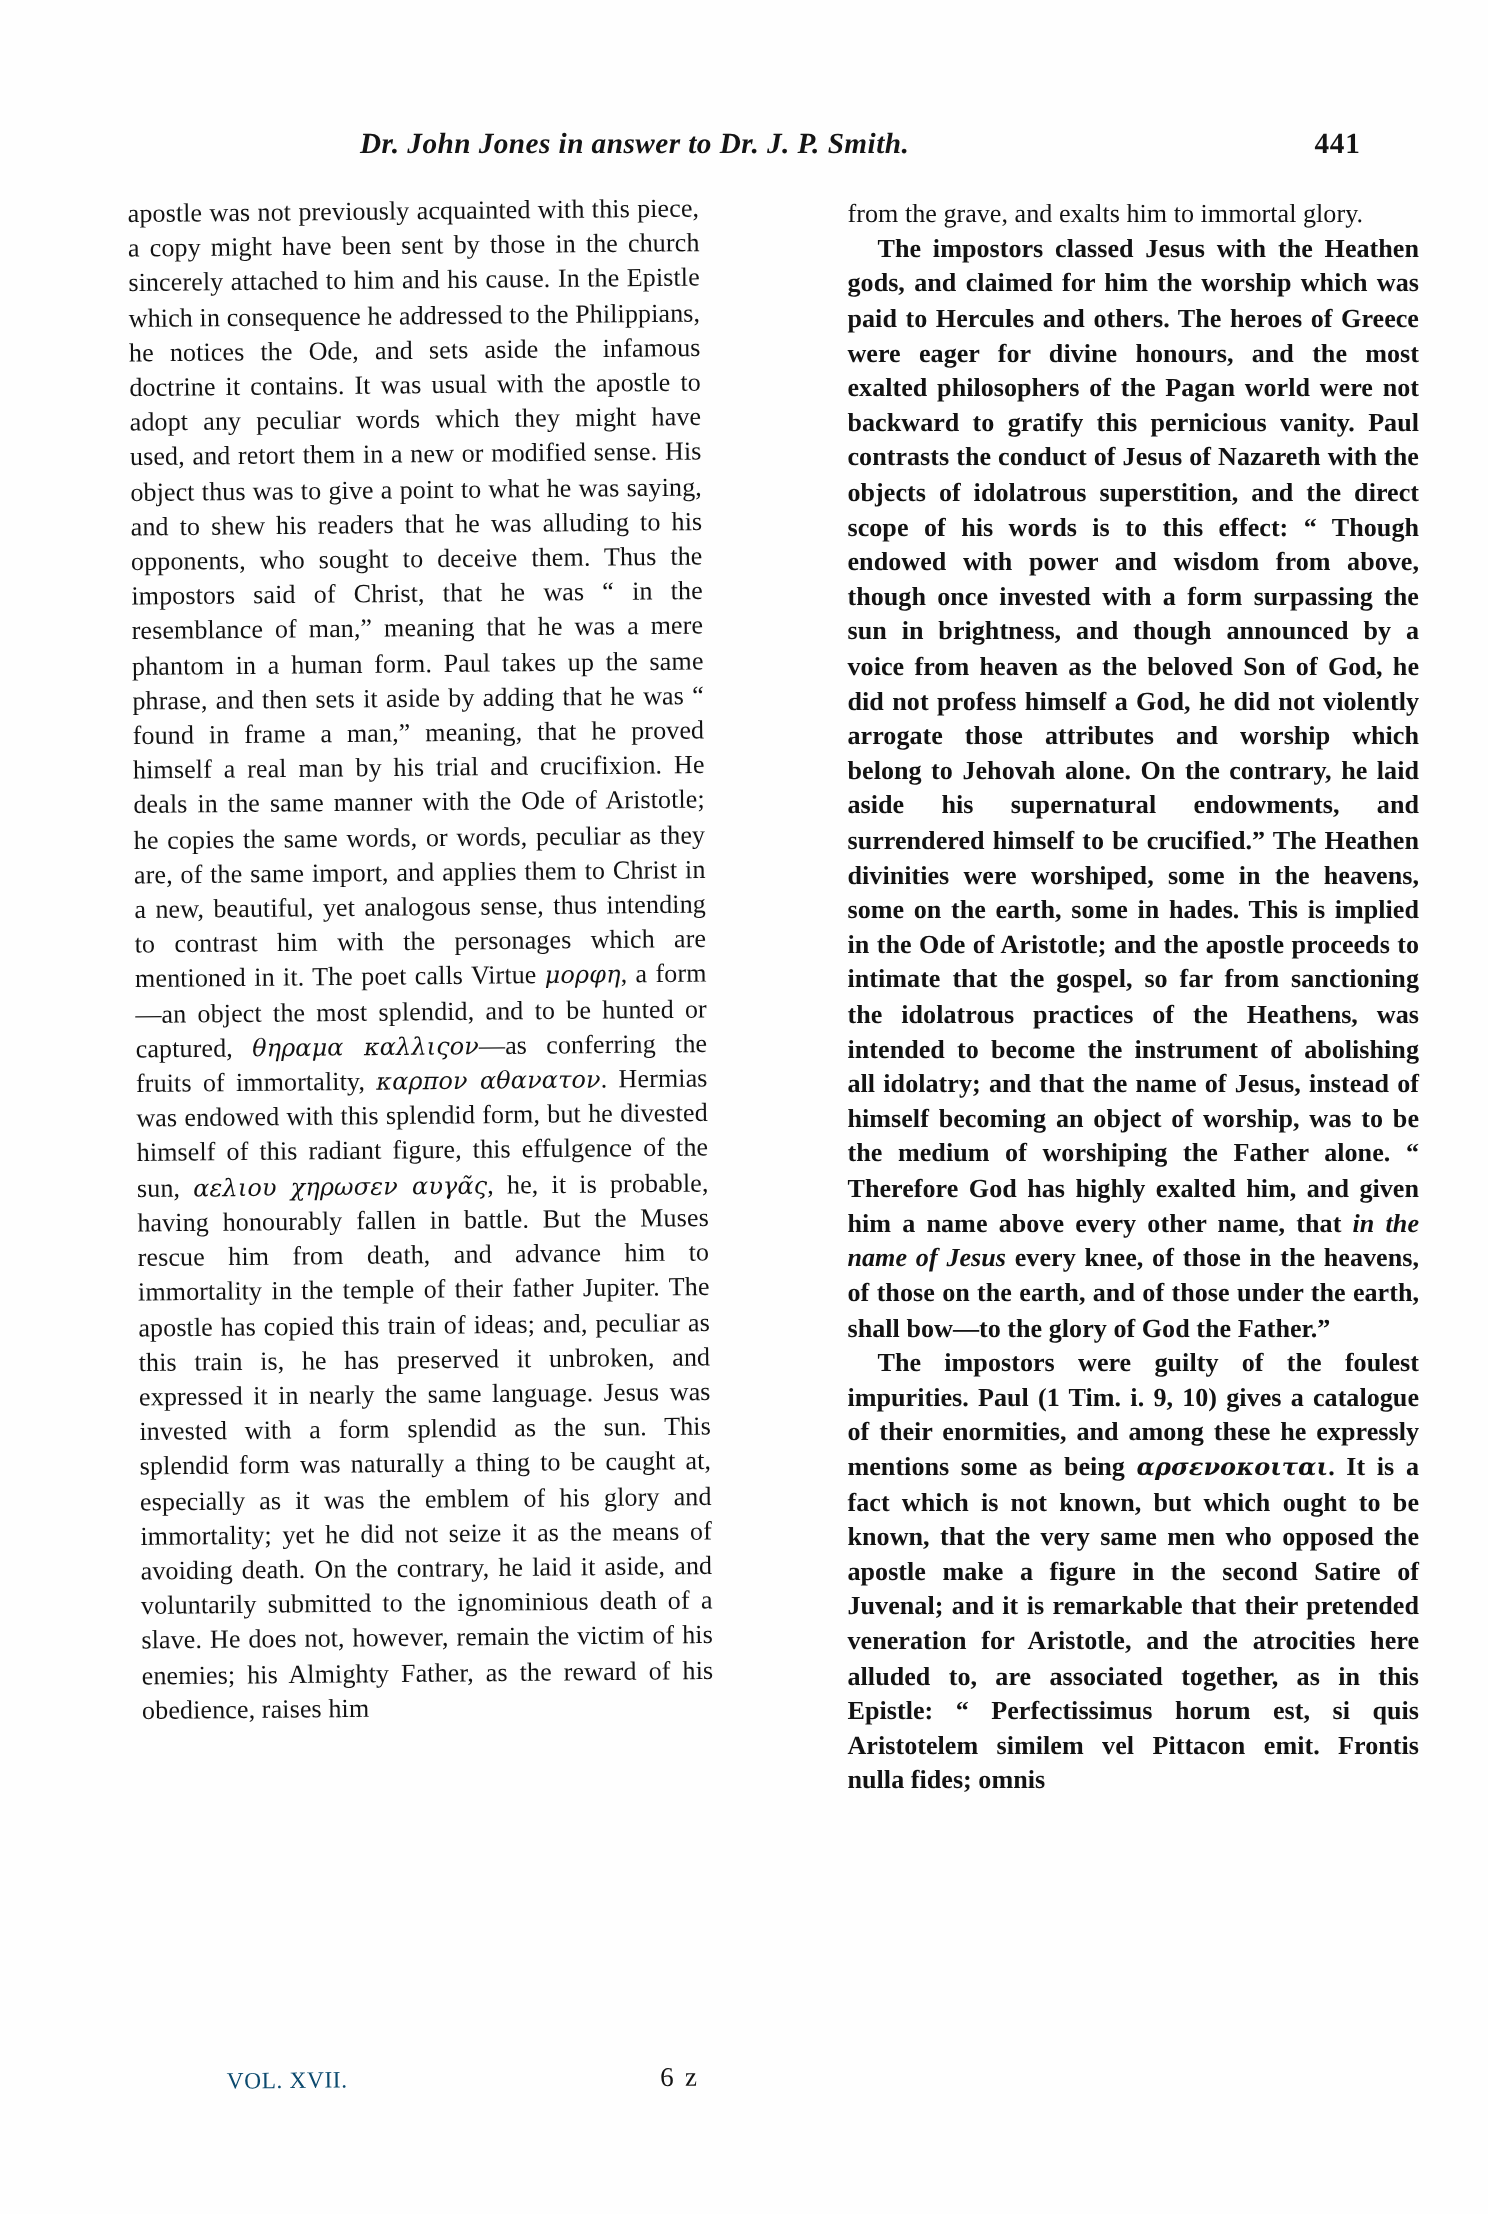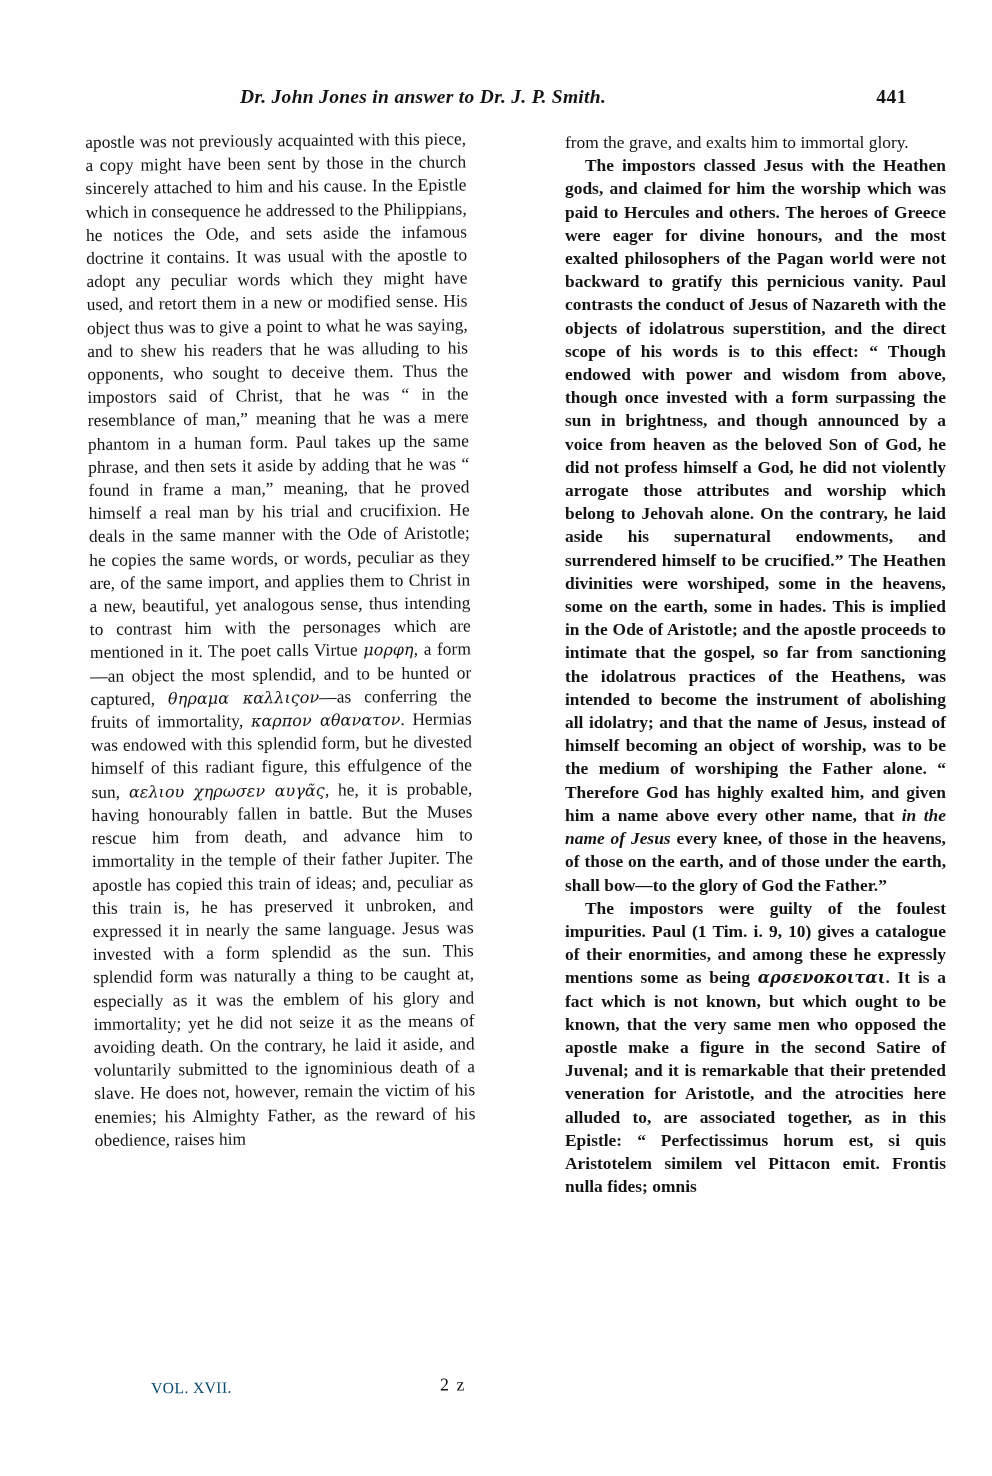--- a/index.html
+++ b/index.html
@@ -144,16 +144,16 @@
     <div class="col col-right">
       <p><span>from the grave, and exalts him to immortal glory.</span></p>
       <p class="indent"><span>The impostors classed Jesus with the Heathen gods, and claimed for him the worship which was paid to Hercules and others. The heroes of Greece were eager for divine honours, and the most exalted philosophers of the Pagan world were not backward to gratify this pernicious vanity. Paul contrasts the conduct of Jesus of Nazareth with the objects of idolatrous superstition, and the direct scope of his words is to this effect: “ Though endowed with power and wisdom from above, though once invested with a form surpassing the sun in brightness, and though announced by a voice from heaven as the beloved Son of God, he did not profess himself a God, he did not violently arrogate those attributes and worship which belong to Jehovah alone. On the contrary, he laid aside his supernatural endowments, and surrendered himself to be crucified.” The Heathen divinities were worshiped, some in the heavens, some on the earth, some in hades. This is implied in the Ode of Aristotle; and the apostle proceeds to intimate that the gospel, so far from sanctioning the idolatrous practices of the Heathens, was intended to become the instrument of abolishing all idolatry; and that the name of Jesus, instead of himself becoming an object of worship, was to be the medium of worshiping the Father alone. “ Therefore God has highly exalted him, and given him a name above every other name, that </span><span class="ital">in the name of Jesus</span><span> every knee, of those in the heavens, of those on the earth, and of those under the earth, shall bow—to the glory of God the Father.”</span></p>
       <p class="indent"><span>The impostors were guilty of the foulest impurities. Paul (1 Tim. i. 9, 10) gives a catalogue of their enormities, and among these he expressly mentions some as being <span class="grk">αρσενοκοιται</span>. It is a fact which is not known, but which ought to be known, that the very same men who opposed the apostle make a figure in the second Satire of Juvenal; and it is remarkable that their pretended veneration for Aristotle, and the atrocities here alluded to, are associated together, as in this Epistle: “ Perfectissimus horum est, si quis Aristotelem similem vel Pittacon emit. Frontis nulla fides; omnis</span></p>
     </div>
 
   </div>
 
   <div class="footer">
     <div class="vol">VOL. XVII.</div>
-    <div class="sig">2 z</div>
+    <div class="sig">6 z</div>
   </div>
 
 </div>
 
 </body></html>

